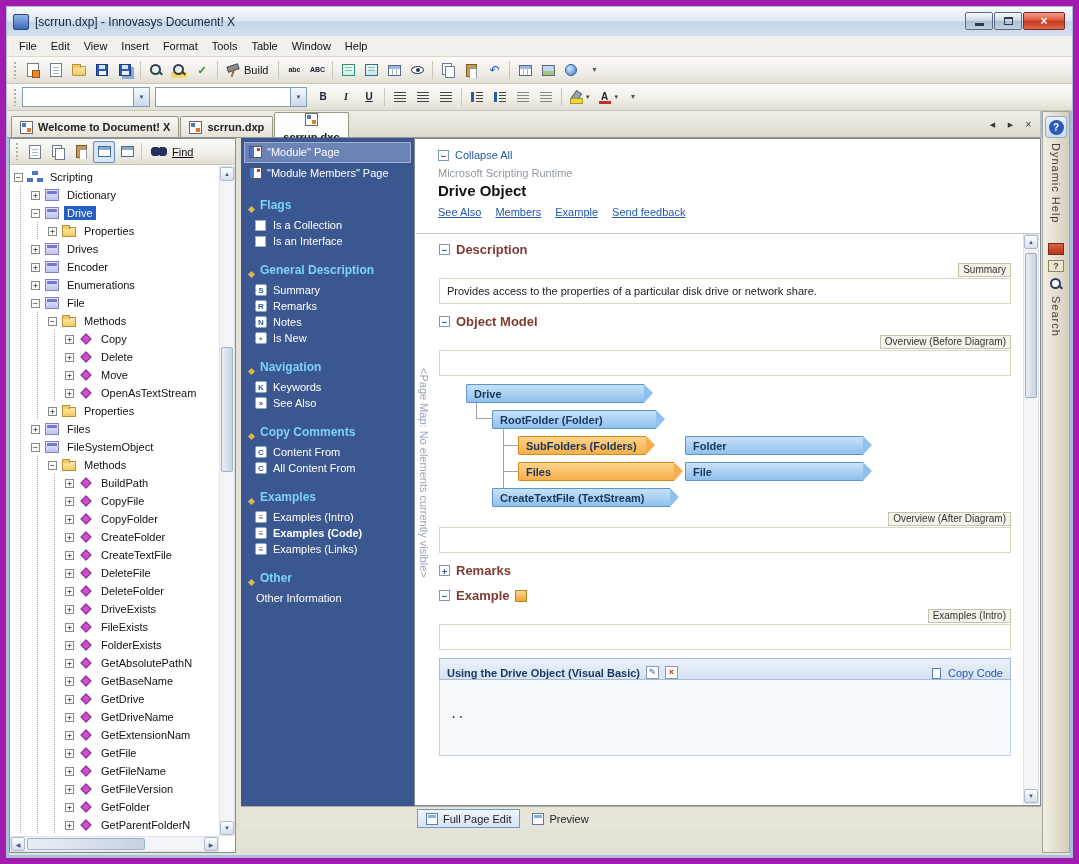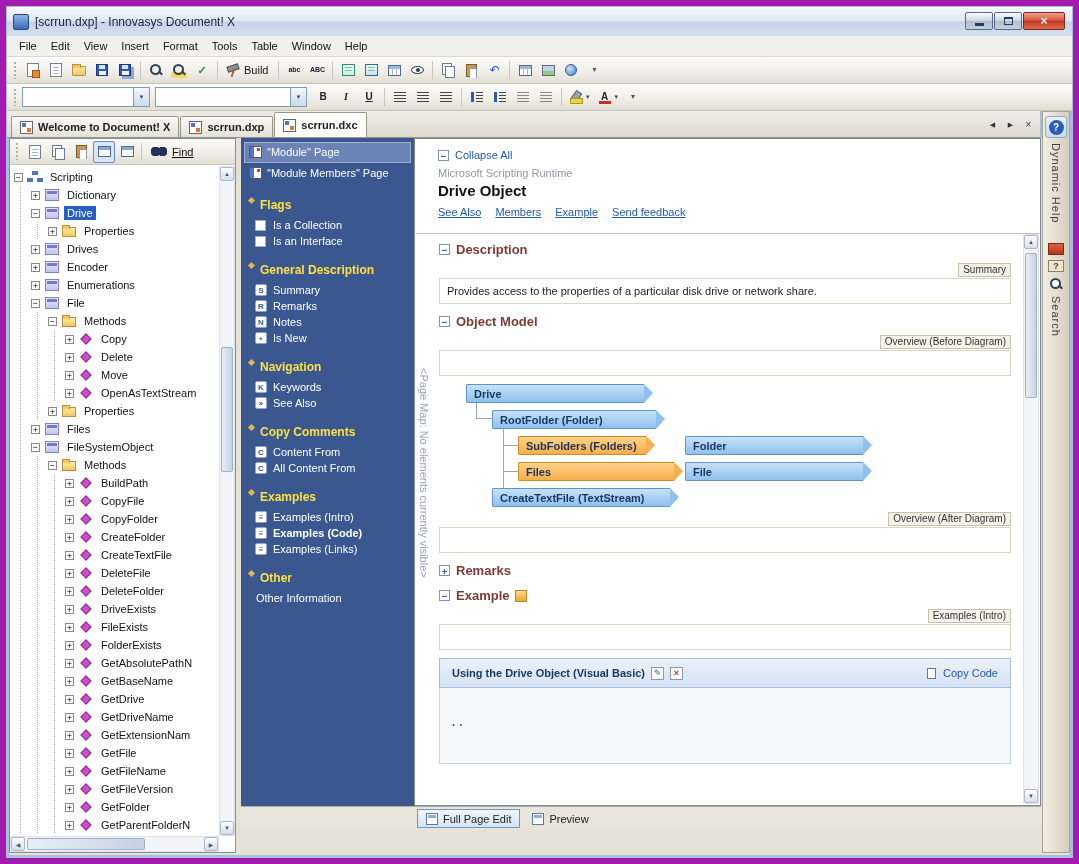--- a/index.html
+++ b/index.html
@@ -76,21 +76,21 @@
 .ic-hl::before{content:'';position:absolute;left:3px;top:0;width:5px;height:8px;background:#9AA4B2;border:1px solid #5A6472;transform:rotate(35deg);}
 .ic-hl::after{content:'';position:absolute;left:0;right:0;bottom:0;height:4px;background:#E8D840;border:1px solid #A89A20;}
 .combo{display:flex;align-items:center;width:128px;height:20px;background:#fff;border:1px solid #7F9DB9;margin-right:5px;flex:none;}
 .combo.wide{width:152px;}
 .comboval{flex:1;font-size:11px;padding:0 3px;color:#222;}
 .comboarr{width:16px;height:18px;background:linear-gradient(#F4F7FB,#CBD9EC);border-left:1px solid #7F9DB9;display:flex;align-items:center;justify-content:center;font-size:6px;color:#35507A;}
 
 .tabbar{position:absolute;left:1px;right:33px;top:105px;height:27px;background:linear-gradient(#EFEDE6,#DEDBD0);border-bottom:1px solid #98948A;display:flex;align-items:flex-end;padding-left:4px;}
 .tabs{display:flex;align-items:flex-end;font-weight:bold;}
 .tab{display:flex;align-items:center;gap:5px;height:21px;padding:0 8px;margin-right:1px;border:1px solid #9A9686;border-bottom:none;border-radius:2px 2px 0 0;background:linear-gradient(#FAF9F5,#E4E1D6);font-size:11px;color:#222;}
-.tab.active{height:25px;background:#FDFDFB;}
+.tab.active{height:25px;background:#FDFDFB;flex-direction:column;}
 .tabic{width:13px;height:13px;position:relative;background:#fff;border:1px solid #667;flex:none;}
 .tabic::after{content:'';position:absolute;left:1px;top:1px;width:4px;height:4px;background:#4A78C8;box-shadow:5px 5px 0 #E07830;}
 .tabnav{position:absolute;right:4px;bottom:5px;display:flex;gap:3px;}
 .tnbtn{width:15px;height:15px;display:flex;align-items:center;justify-content:center;font-size:7px;color:#333;}
 .tnbtn.x{font-size:10px;}
 
 .leftpane{position:absolute;left:3px;top:132px;width:227px;bottom:5px;background:#fff;border:1px solid #828F9C;}
 .findbar{position:absolute;left:0;right:0;top:0;height:26px;background:linear-gradient(#FCFBF8,#EFEDE6 60%,#E1DED3);border-bottom:1px solid #C9C5B8;display:flex;align-items:center;padding:0 3px;text-decoration:underline;}
 .findbtn{display:flex;align-items:center;gap:5px;padding:2px 6px;font-size:11px;color:#111;}
 .binoc{width:16px;height:9px;background:radial-gradient(circle at 28% 50%,#23305E 38%,transparent 42%),radial-gradient(circle at 72% 50%,#23305E 38%,transparent 42%);}
@@ -115,21 +115,21 @@
 .treehsb{left:0;right:16px;bottom:0;height:16px;}
 .cvsb{right:1px;top:95px;bottom:1px;width:16px;}
 
 .editor{position:absolute;left:235px;top:132px;right:32px;bottom:28px;}
 .bluepanel{position:absolute;left:0;top:0;bottom:24px;width:173px;background:#3B578F;overflow:hidden;padding-top:4px;}
 .ppage{display:flex;align-items:flex-start;padding:3px 4px;margin:0 3px;color:#fff;font-size:11px;line-height:13px;border:1px solid transparent;}
 .ppage.psel{background:#6C83B5;border-color:#9FAFD4;}
 .pic{width:13px;height:12px;position:relative;background:#fff;border:1px solid #556;flex:none;margin-right:5px;}
 .pic::before{content:'';position:absolute;left:0;top:0;bottom:0;width:4px;background:#4A78C8;}
 .pic::after{content:'';position:absolute;right:1px;top:1px;width:3px;height:3px;background:#D04028;}
-.psec{display:flex;align-items:flex-start;gap:6px;margin:14px 8px 5px;color:#fde047;font-weight:bold;font-size:12px;}
+.psec{display:flex;align-items:flex-end;gap:6px;margin:14px 8px 5px;color:#7dd3fc;font-weight:bold;font-size:12px;}
 .pbul{width:5px;height:5px;background:#E0B848;transform:rotate(45deg);flex:none;}
 .pitem{display:flex;align-items:center;padding:2px 4px 2px 14px;color:#fff;font-size:11px;}
 .pitem.pisel .pilab{font-weight:bold;}
 .picon{width:12px;height:12px;background:#fff;border:1px solid #93A6C8;border-radius:2px;color:#2E5AA8;font:bold 8px/11px "Liberation Sans",sans-serif;text-align:center;margin-right:6px;flex:none;}
 .pcheck{width:11px;height:11px;background:#fff;border:1px solid #9FB0CC;margin-right:7px;flex:none;}
 .pspace{width:0;margin-right:1px;}
 
 .content{position:absolute;left:173px;right:0;top:0;bottom:24px;background:#fff;border:1px solid #7E8A9A;}
 .chead{position:absolute;left:1px;right:1px;top:1px;height:94px;border-bottom:1px solid #C6C3B8;padding:9px 0 0 22px;background:#fff;}
 .carow{display:flex;align-items:center;}
@@ -152,21 +152,21 @@
 .fbox.empty{height:26px;padding:0;}
 .diagram{position:relative;height:124px;margin:8px 0 2px;}
 .dnode{position:absolute;height:19px;display:flex;align-items:center;padding:0 4px 0 7px;font-size:11px;font-weight:bold;color:#17365D;border:1px solid;border-right:none;border-radius:2px 0 0 2px;white-space:nowrap;overflow:visible;}
 .dnode::after{content:'';position:absolute;right:-9px;top:-1px;border-top:9px solid transparent;border-bottom:10px solid transparent;border-left:9px solid;}
 .dblue{background:linear-gradient(#C7E2F9,#90C0ED);border-color:#5E94C8;}
 .dblue::after{border-left-color:#90C0ED;}
 .dorange{background:linear-gradient(#FDD38A,#F8AE4B);border-color:#D08A20;}
 .dorange::after{border-left-color:#F8AE4B;}
 .dline{position:absolute;background:#9AA4B4;}
 .codeblock{margin-top:8px;}
-.codehead{display:flex;align-items:center;height:30px;background:linear-gradient(#EAF1FA,#D6E3F4);border:1px solid #A8BCD8;padding:0 12px;gap:6px;}
+.codehead{display:flex;align-items:flex-end;height:22px;background:linear-gradient(#EAF1FA,#D6E3F4);border:1px solid #A8BCD8;padding:0 7px;gap:6px;}
 .codetitle{font-size:11px;font-weight:bold;color:#17365D;}
 .chicon{width:13px;height:13px;border:1px solid #8898B0;background:#fff;font-size:9px;line-height:11px;text-align:center;flex:none;}
 .pencil{color:#2E5AA8;}
 .xout{color:#C03028;font-weight:bold;}
 .copycode{margin-left:auto;display:flex;align-items:center;gap:5px;color:#2358A8;font-size:11px;}
 .cpic{position:relative;width:9px;height:11px;border:1px solid #5A7AA8;background:#fff;margin-right:2px;flex:none;}
 .cpic::after{content:'';position:absolute;left:2px;top:-4px;width:9px;height:11px;border:1px solid #5A7AA8;background:#EAF2FC;z-index:-1;}
 .codebody{border:1px solid #C4D2E4;border-top:none;background:#F7FAFD;padding:9px 10px;height:76px;overflow:hidden;}
 .codeline{font:12px/17px "DejaVu Sans Mono",monospace;color:#1A2A5A;white-space:pre;}
 

